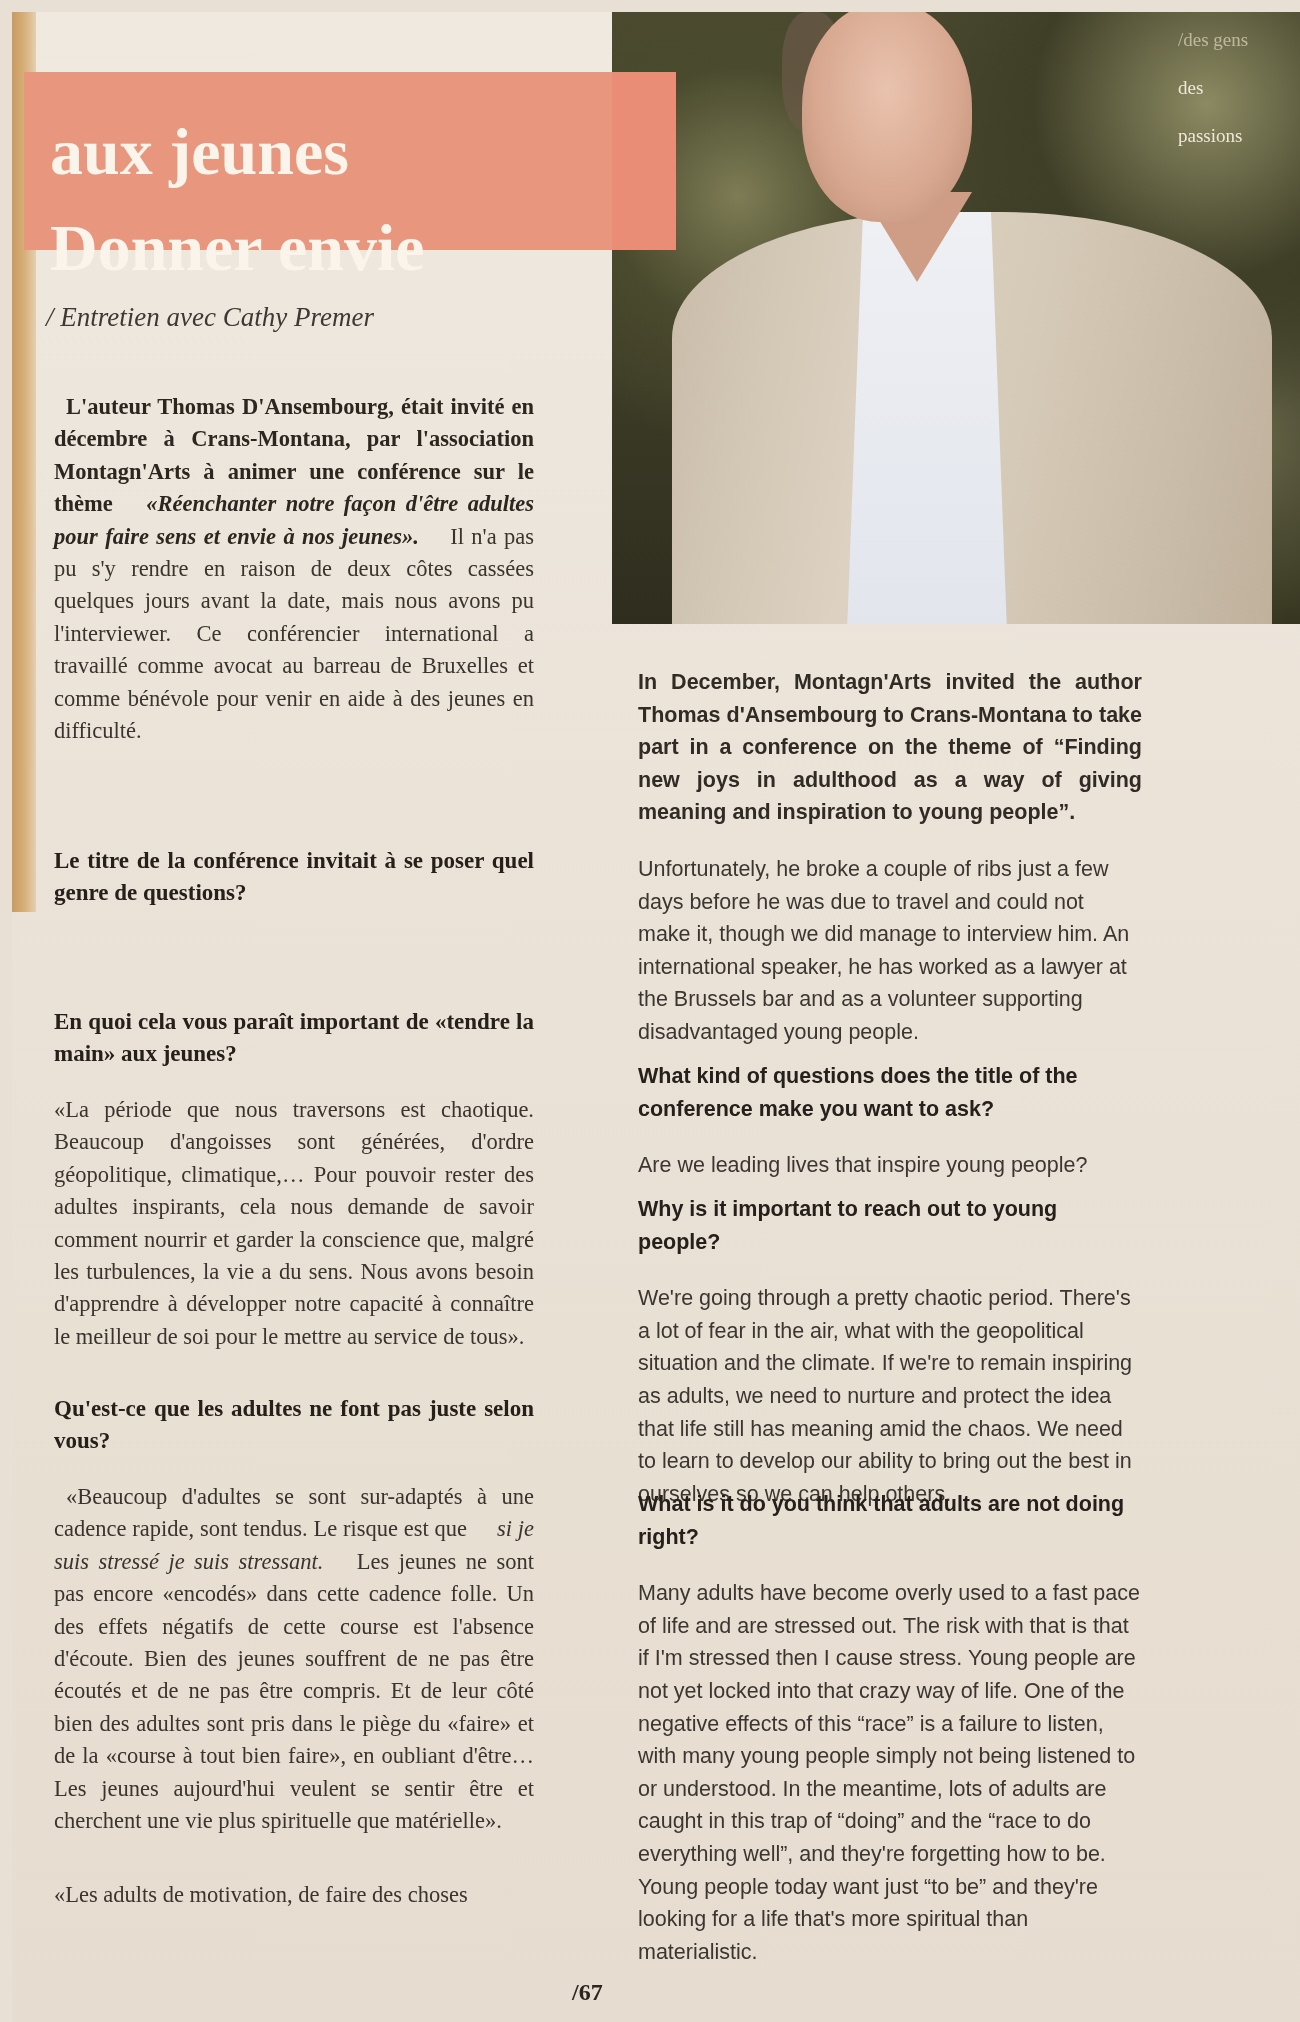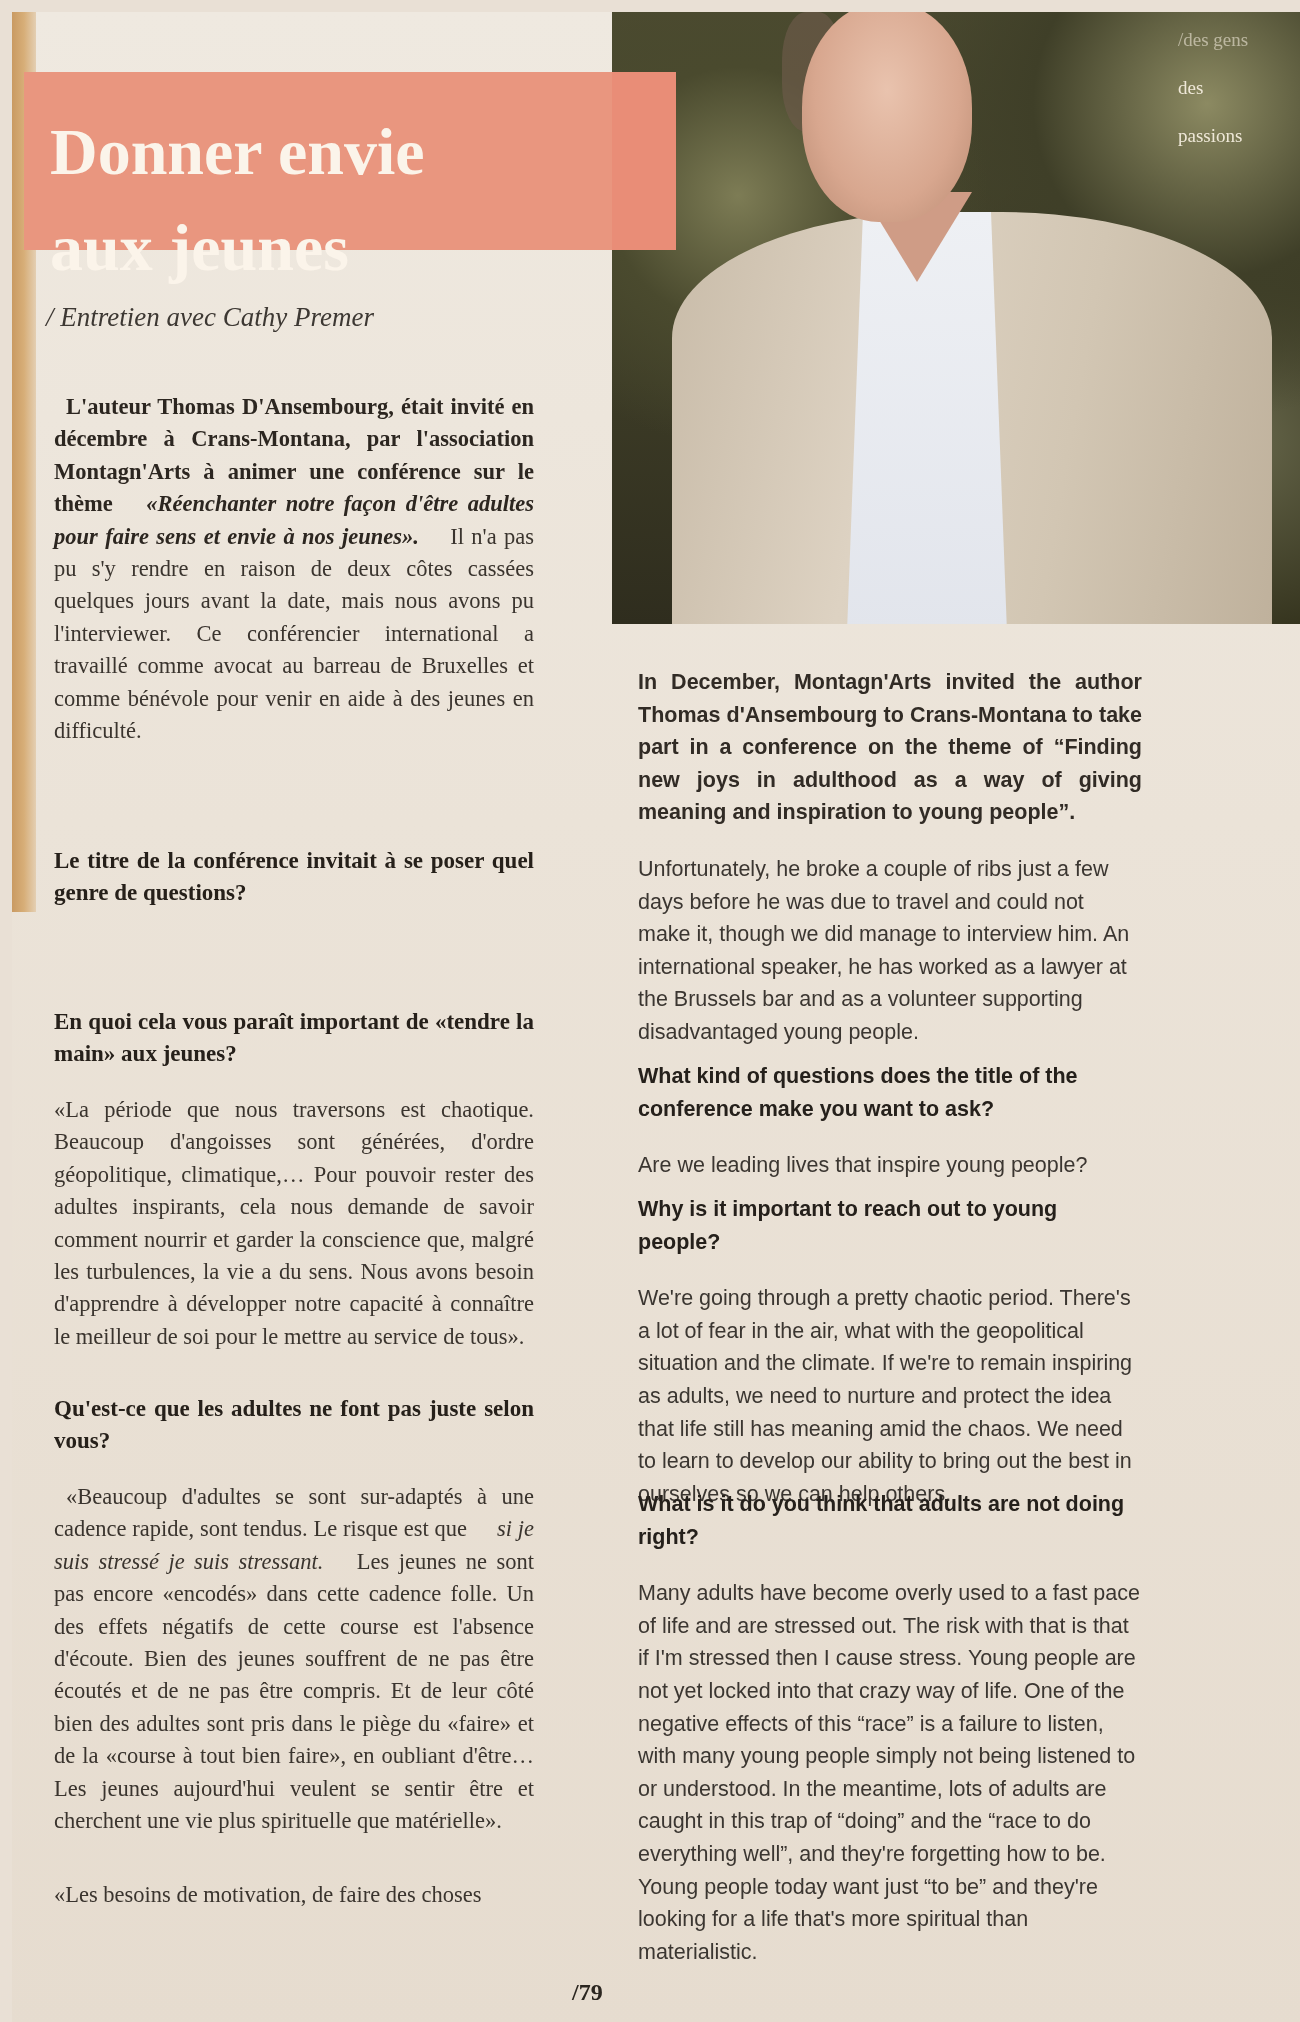--- a/index.html
+++ b/index.html
@@ -113,22 +113,22 @@
   <div class="section-tag">
     <div style="opacity:.6;margin-top:-14px;">/des gens</div>
     <div>des</div>
     <div>passions</div>
   </div>
 
   <div class="title-band">
     <div class="over-photo"></div>
   </div>
   <h1 class="title">
+    <div>aux jeunes</div>
     <div>Donner envie</div>
-    <div>aux jeunes</div>
   </h1>
 
   <div class="byline">/ Entretien avec Cathy Premer</div>
 
   <div class="fr-col" style="top:312px;">
     <p>
       <span class="lead">L'auteur Thomas D'Ansembourg, était invité en décembre à Crans-Montana, par l'association Montagn'Arts à animer une conférence sur le thème </span><i class="lead">«Réenchanter notre façon d'être adultes pour faire sens et envie à nos jeunes».</i><span> Il n'a pas pu s'y rendre en raison de deux côtes cassées quelques jours avant la date, mais nous avons pu l'interviewer. Ce conférencier international a travaillé comme avocat au barreau de Bruxelles et comme bénévole pour venir en aide à des jeunes en difficulté.</span>
     </p>
   </div>
 
@@ -142,21 +142,21 @@
   </div>
 
   <div class="fr-col" style="top:1314px;">
     <h3>Qu'est-ce que les adultes ne font pas juste selon vous?</h3>
     <p>
       <span>«Beaucoup d'adultes se sont sur-adaptés à une cadence rapide, sont tendus. Le risque est que </span><i>si je suis stressé je suis stressant.</i><span> Les jeunes ne sont pas encore «encodés» dans cette cadence folle. Un des effets négatifs de cette course est l'absence d'écoute. Bien des jeunes souffrent de ne pas être écoutés et de ne pas être compris. Et de leur côté bien des adultes sont pris dans le piège du «faire» et de la «course à tout bien faire», en oubliant d'être… Les jeunes aujourd'hui veulent se sentir être et cherchent une vie plus spirituelle que matérielle».</span>
     </p>
   </div>
 
   <div class="fr-col" style="top:1800px;">
-    <p style="text-align:left;">«Les besoins de motivation, de faire des choses</p>
+    <p style="text-align:left;">«Les adults de motivation, de faire des choses</p>
   </div>
 
   <div class="en-col" style="top:630px;">
     <p class="lead">In December, Montagn'Arts invited the author Thomas d'Ansembourg to Crans-Montana to take part in a conference on the theme of “Finding new joys in adulthood as a way of giving meaning and inspiration to young people”.</p>
     <p>Unfortunately, he broke a couple of ribs just a few days before he was due to travel and could not make it, though we did manage to interview him. An international speaker, he has worked as a lawyer at the Brussels bar and as a volunteer supporting disadvantaged young people.</p>
   </div>
 
   <div class="en-col" style="top:1024px;">
     <h3>What kind of questions does the title of the conference make you want to ask?</h3>
     <p>Are we leading lives that inspire young people?</p>
@@ -165,14 +165,14 @@
   <div class="en-col" style="top:1157px;">
     <h3>Why is it important to reach out to young people?</h3>
     <p>We're going through a pretty chaotic period. There's a lot of fear in the air, what with the geopolitical situation and the climate. If we're to remain inspiring as adults, we need to nurture and protect the idea that life still has meaning amid the chaos. We need to learn to develop our ability to bring out the best in ourselves so we can help others.</p>
   </div>
 
   <div class="en-col" style="top:1452px;">
     <h3>What is it do you think that adults are not doing right?</h3>
     <p>Many adults have become overly used to a fast pace of life and are stressed out. The risk with that is that if I'm stressed then I cause stress. Young people are not yet locked into that crazy way of life. One of the negative effects of this “race” is a failure to listen, with many young people simply not being listened to or understood. In the meantime, lots of adults are caught in this trap of “doing” and the “race to do everything well”, and they're forgetting how to be. Young people today want just “to be” and they're looking for a life that's more spiritual than materialistic.</p>
   </div>
 
-  <div class="folio">/79</div>
+  <div class="folio">/67</div>
 </div>
 
 </body></html>

